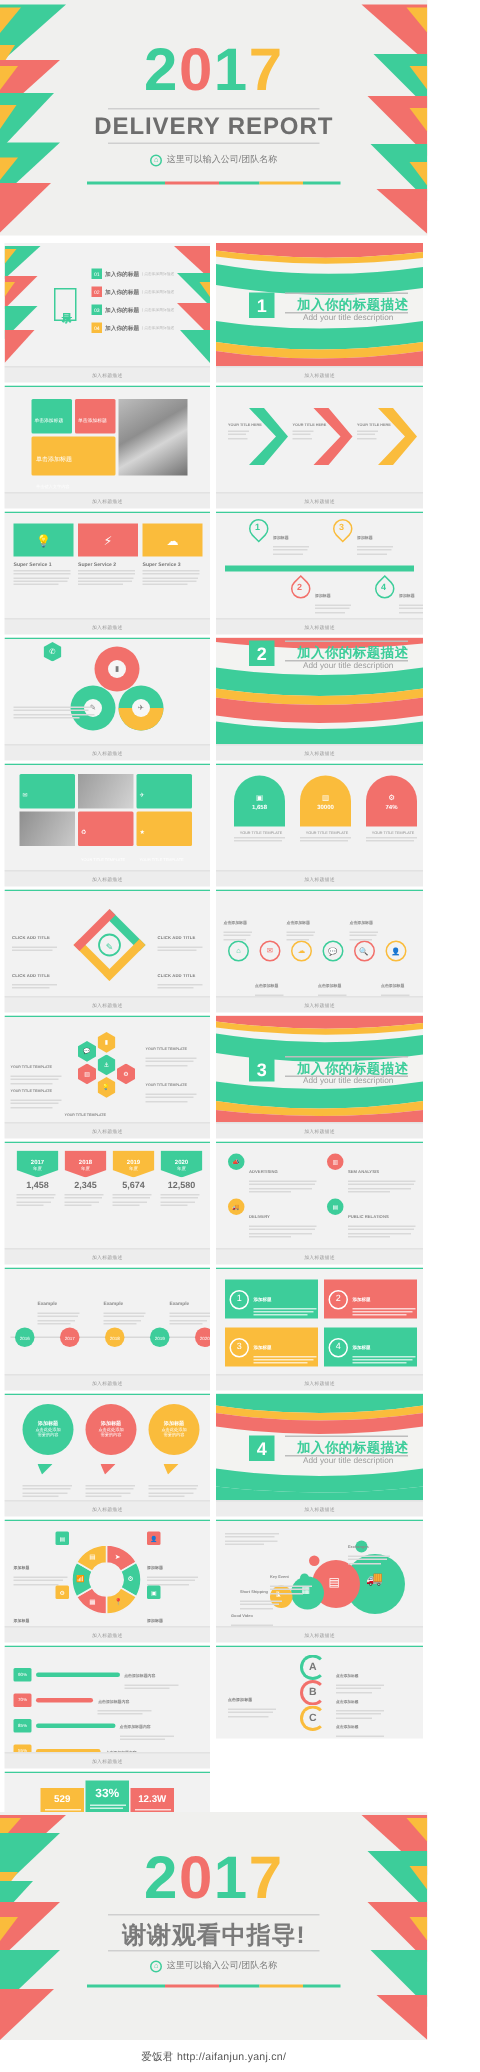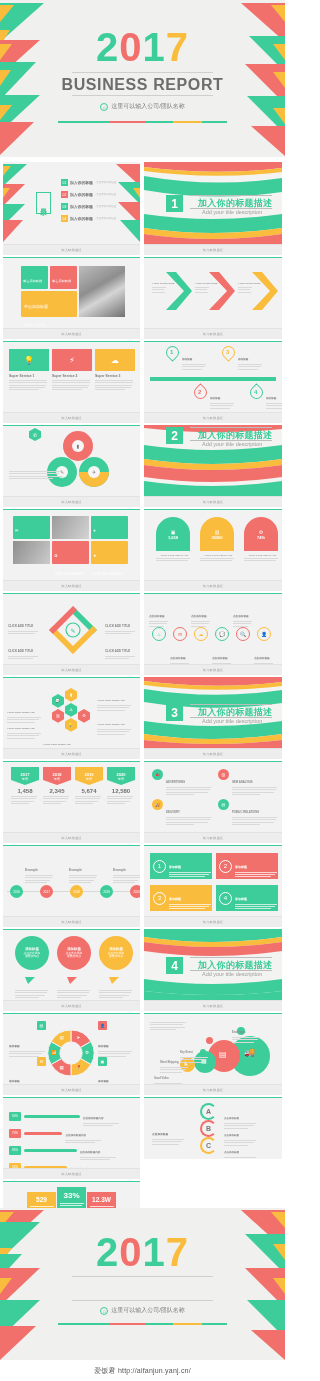--- a/index.html
+++ b/index.html
@@ -101,21 +101,21 @@
       <polygon points="60,72 48,72 60,88" fill="#fabc3c"></polygon>
       <polygon points="60,96 22,96 60,134" fill="#3dcd9a"></polygon>
       <polygon points="60,108 48,108 60,124" fill="#fabc3c"></polygon>
       <polygon points="60,126 26,126 60,156" fill="#f2706b"></polygon>
     </svg>
 
     <div class="year" style="position:absolute;left:0;right:0;top:27px;">
       <span class="g">2</span><span class="r">0</span><span class="g">1</span><span class="o">7</span>
     </div>
     <div class="rule" style="position:absolute;left:72px;width:141px;top:72px;"></div>
-    <div class="cover-title" style="position:absolute;left:0;right:0;top:76px;">BUSINESS REPORT</div>
+    <div class="cover-title" style="position:absolute;left:0;right:0;top:76px;">DELIVERY REPORT</div>
     <div class="rule" style="position:absolute;left:72px;width:141px;top:95px;"></div>
     <div class="cover-sub" style="position:absolute;left:0;right:0;top:102px;">
       <span class="dot-ico">⌂</span>
       <span class="stxt">这里可以输入公司/团队名称</span>
     </div>
     <div class="multibar" style="position:absolute;left:58px;width:169px;top:121px;">
       <i class="green" style="width:31%"></i>
         <i class="red" style="width:21%"></i>
       <i class="green" style="width:16%"></i>
         <i class="orange" style="width:17%"></i>
@@ -928,20 +928,21 @@
       <polygon points="60,36 48,36 60,52" fill="#fabc3c"></polygon>
       <polygon points="60,60 20,60 60,100" fill="#f2706b"></polygon>
       <polygon points="60,70 48,70 60,86" fill="#fabc3c"></polygon>
       <polygon points="60,92 22,92 60,130" fill="#3dcd9a"></polygon>
       <polygon points="60,122 26,122 60,152" fill="#f2706b"></polygon>
     </svg>
     <div class="year" style="position:absolute;left:0;right:0;top:24px;">
       <span class="g">2</span><span class="r">0</span><span class="g">1</span><span class="o">7</span>
     </div>
     <div class="rule" style="position:absolute;left:72px;width:141px;top:68px;"></div>
+    <div class="cover-title" style="position:absolute;left:0;right:0;top:72px;color:#7a7a7a;">谢谢观看中指导!</div>
     <div class="rule" style="position:absolute;left:72px;width:141px;top:92px;"></div>
     <div class="cover-sub" style="position:absolute;left:0;right:0;top:98px;">
       <span class="dot-ico">⌂</span>
       <span class="stxt">这里可以输入公司/团队名称</span>
     </div>
     <div class="multibar" style="position:absolute;left:58px;width:169px;top:115px;">
       <i class="green" style="width:31%"></i>
         <i class="red" style="width:21%"></i>
       <i class="green" style="width:16%"></i>
         <i class="orange" style="width:17%"></i>

